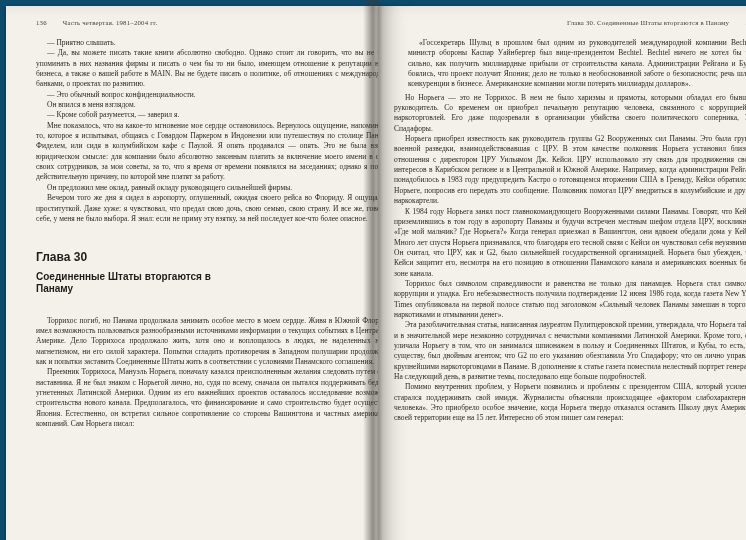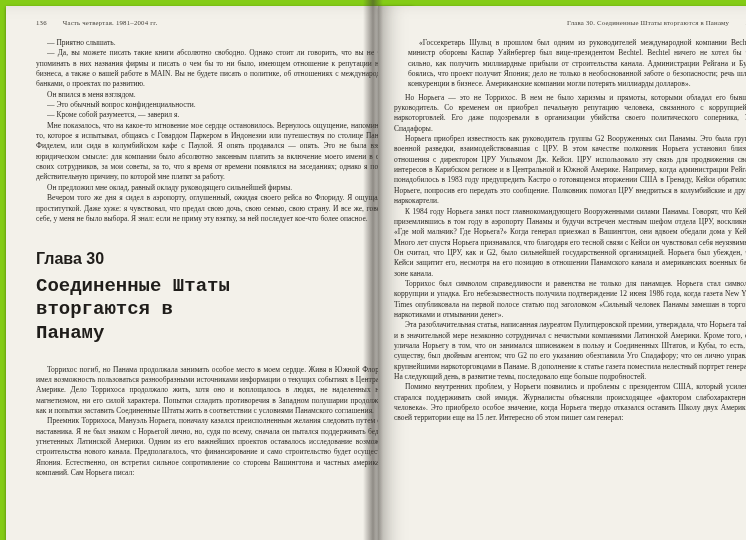--- a/index.html
+++ b/index.html
@@ -5,21 +5,21 @@
   html, body { margin: 0; padding: 0; }
   body {
     width: 746px; height: 540px;
     background: #a9a8a4;
     font-family: "Liberation Serif", serif;
     overflow: hidden;
   }
   .scan {
     position: relative;
     width: 746px; height: 540px;
-    background: #84cc16;
+    background: #0c4a6e;
     overflow: hidden;
   }
   .gutter-shadow {
     position: absolute;
     left: 363px; top: 0; width: 20px; height: 540px;
     background: linear-gradient(90deg, rgba(60,55,50,0.0), rgba(60,55,50,0.55) 50%, rgba(60,55,50,0.0));
     z-index: 3;
   }
   .page {
     position: absolute;
@@ -57,49 +57,49 @@
     text-indent: 11px;
     color: #2a2824;
   }
   .text-block p.quote {
     margin: 3px 0 3px 14px;
   }
   .chapter-heading { margin: 26px 0 20px 0; }
   .chapter-label {
     font-family: "Liberation Sans", sans-serif;
     font-weight: bold;
-    font-size: 16px;
+    font-size: 12px;
     color: #1f1d1a;
     margin-bottom: 7px;
   }
   .chapter-title {
-    font-family: Liberation Mono, monospace;
+    font-family: Liberation Sans, sans-serif;
     font-weight: bold;
-    font-size: 19px;
+    font-size: 10px;
     line-height: 1.22;
     color: #1f1d1a;
     max-width: 200px;
   }
 </style>
 </head>
 <body>
 
 <div class="scan">
 
   <div class="page left">
     <div class="running-head">
       <span class="pagenum">136</span>
       <span class="head-title">Часть четвертая. 1981–2004 гг.</span>
     </div>
 
     <div class="text-block">
         <p>— Приятно слышать.</p>
         <p>— Да, вы можете писать такие книги абсолютно свободно. Однако стоит ли говорить, что вы не будете упоминать в них названия фирмы и писать о чем бы то ни было, имеющем отношение к репутации нашего бизнеса, а также о вашей работе в MAIN. Вы не будете писать о политике, об отношениях с международными банками, о проектах по развитию.</p>
+        <p>— Это обычный вопрос конфиденциальности.</p>
         <p>Он впился в меня взглядом.</p>
-        <p>— Это обычный вопрос конфиденциальности.</p>
         <p>— Кроме собой разумеется, — заверил я.</p>
         <p>Мне показалось, что на какое-то мгновение мое сердце остановилось. Вернулось ощущение, напоминавшее то, которое я испытывал, общаясь с Говардом Паркером в Индонезии или путешествуя по столице Панамы с Фиделем, или сидя в колумбийском кафе с Паулой. Я опять продавался — опять. Это не была взятка в юридическом смысле: для компании было абсолютно законным платить за включение моего имени в списки своих сотрудников, за мои советы, за то, что я время от времени появлялся на заседаниях; однако я понимал действительную причину, по которой мне платят за работу.</p>
         <p>Он предложил мне оклад, равный окладу руководящего сильнейшей фирмы.</p>
         <p>Вечером того же дня я сидел в аэропорту, оглушенный, ожидая своего рейса во Флориду. Я ощущал себя проституткой. Даже хуже: я чувствовал, что предал свою дочь, свою семью, свою страну. И все же, говорил я себе, у меня не было выбора. Я знал: если не приму эту взятку, за ней последует кое-что более опасное.</p>
       </div>
 
     <div class="chapter-heading">
       <div class="chapter-label">Глава 30</div>
       <div class="chapter-title">Соединенные Штаты вторгаются в Панаму</div>
     </div>

